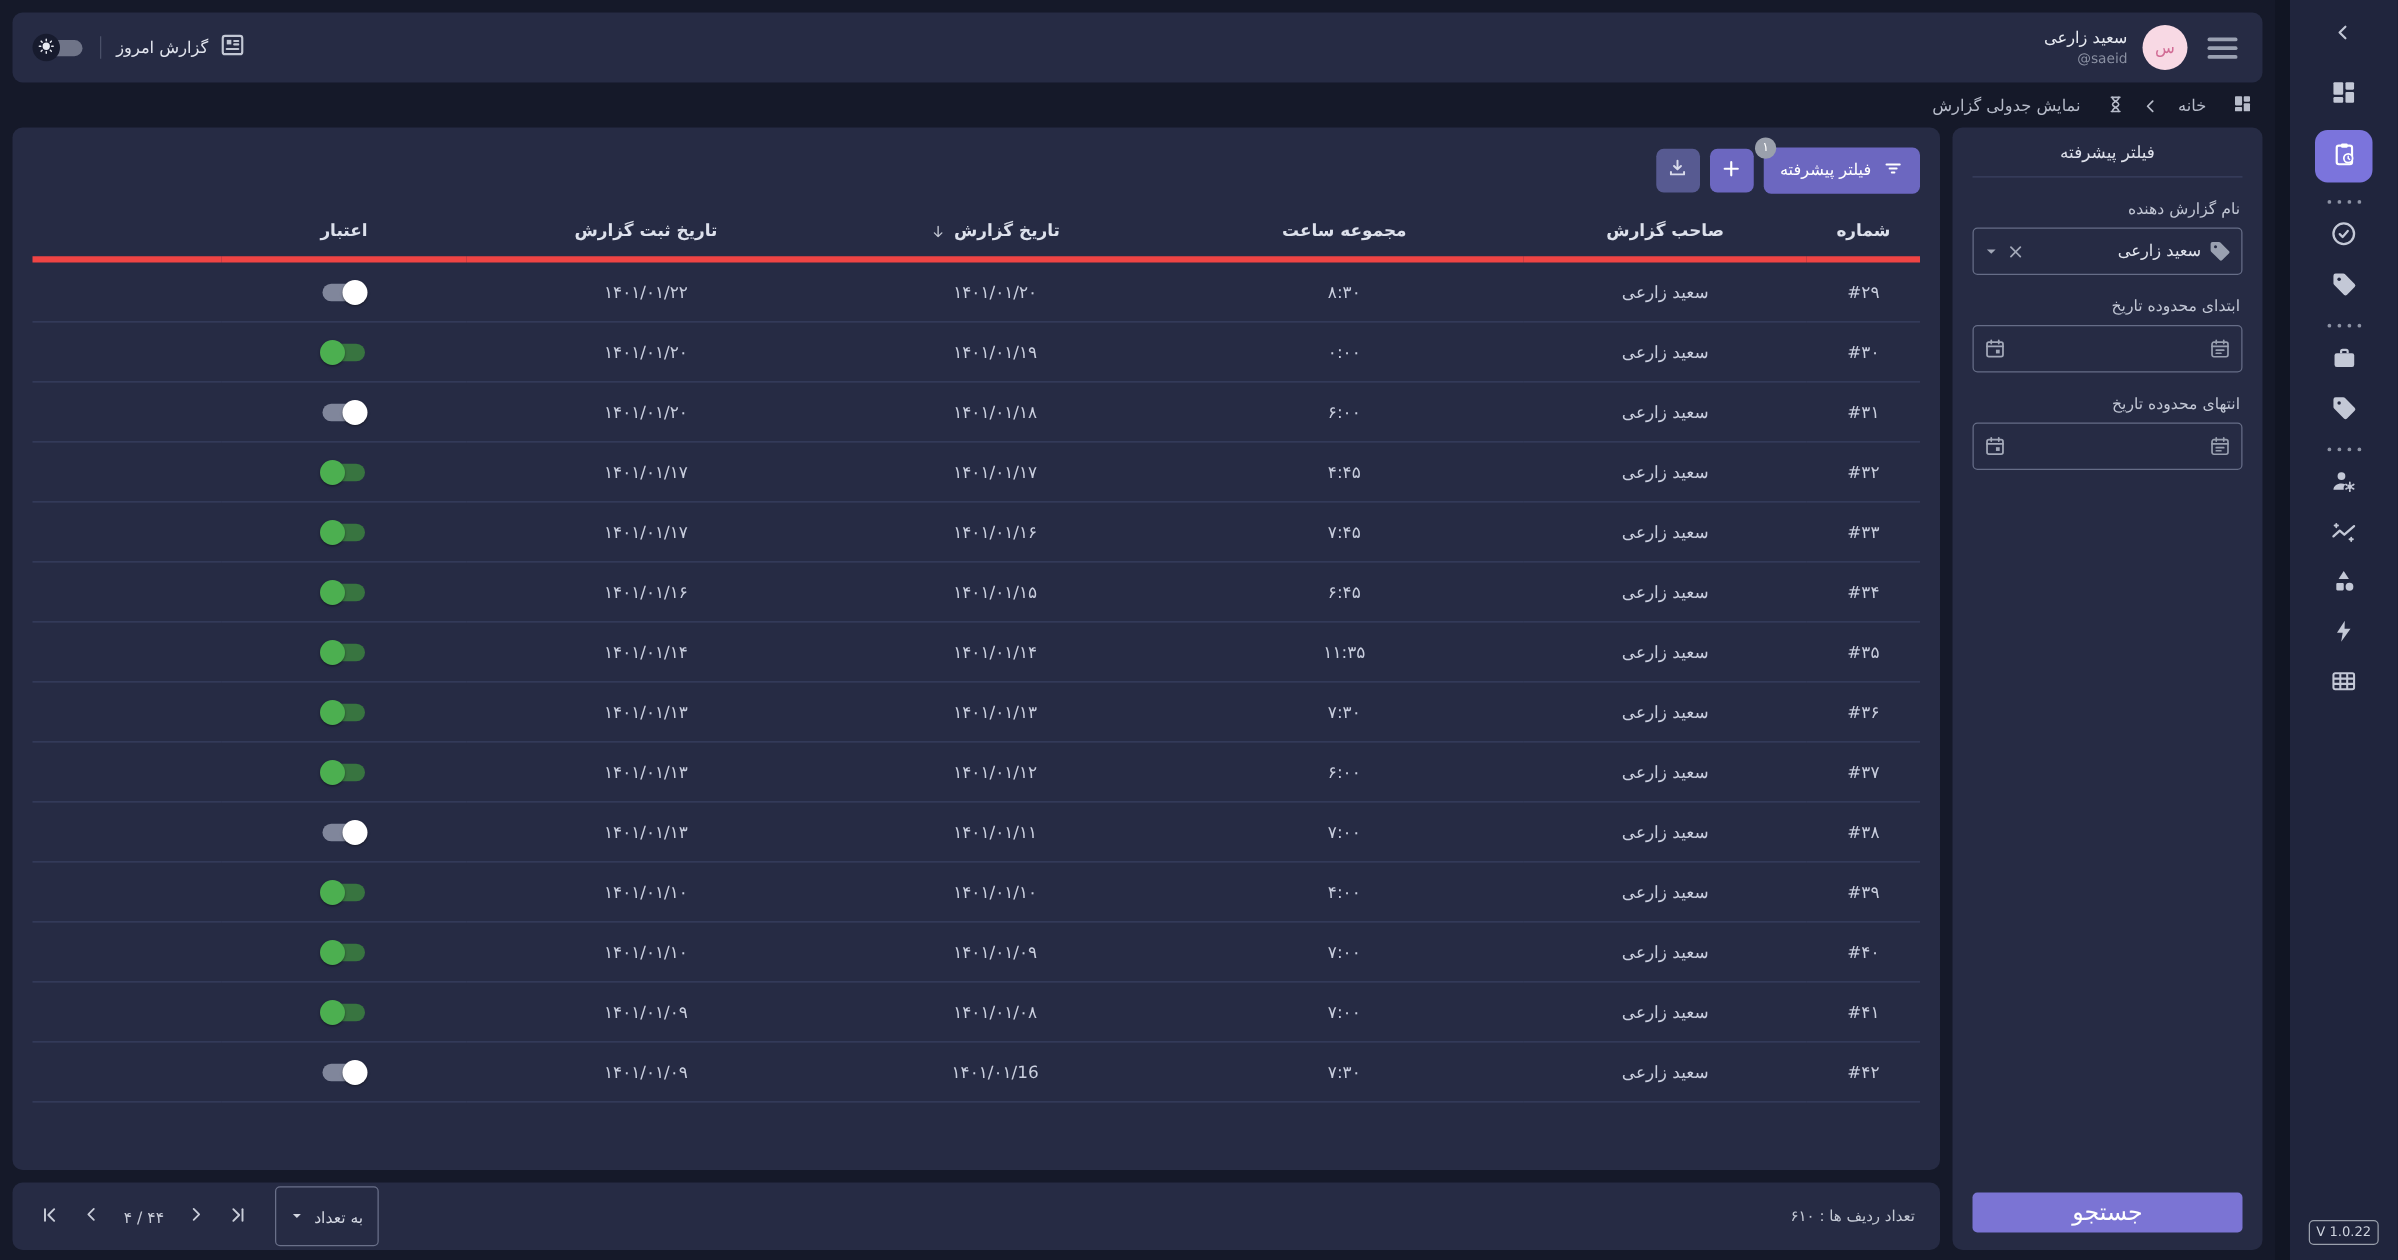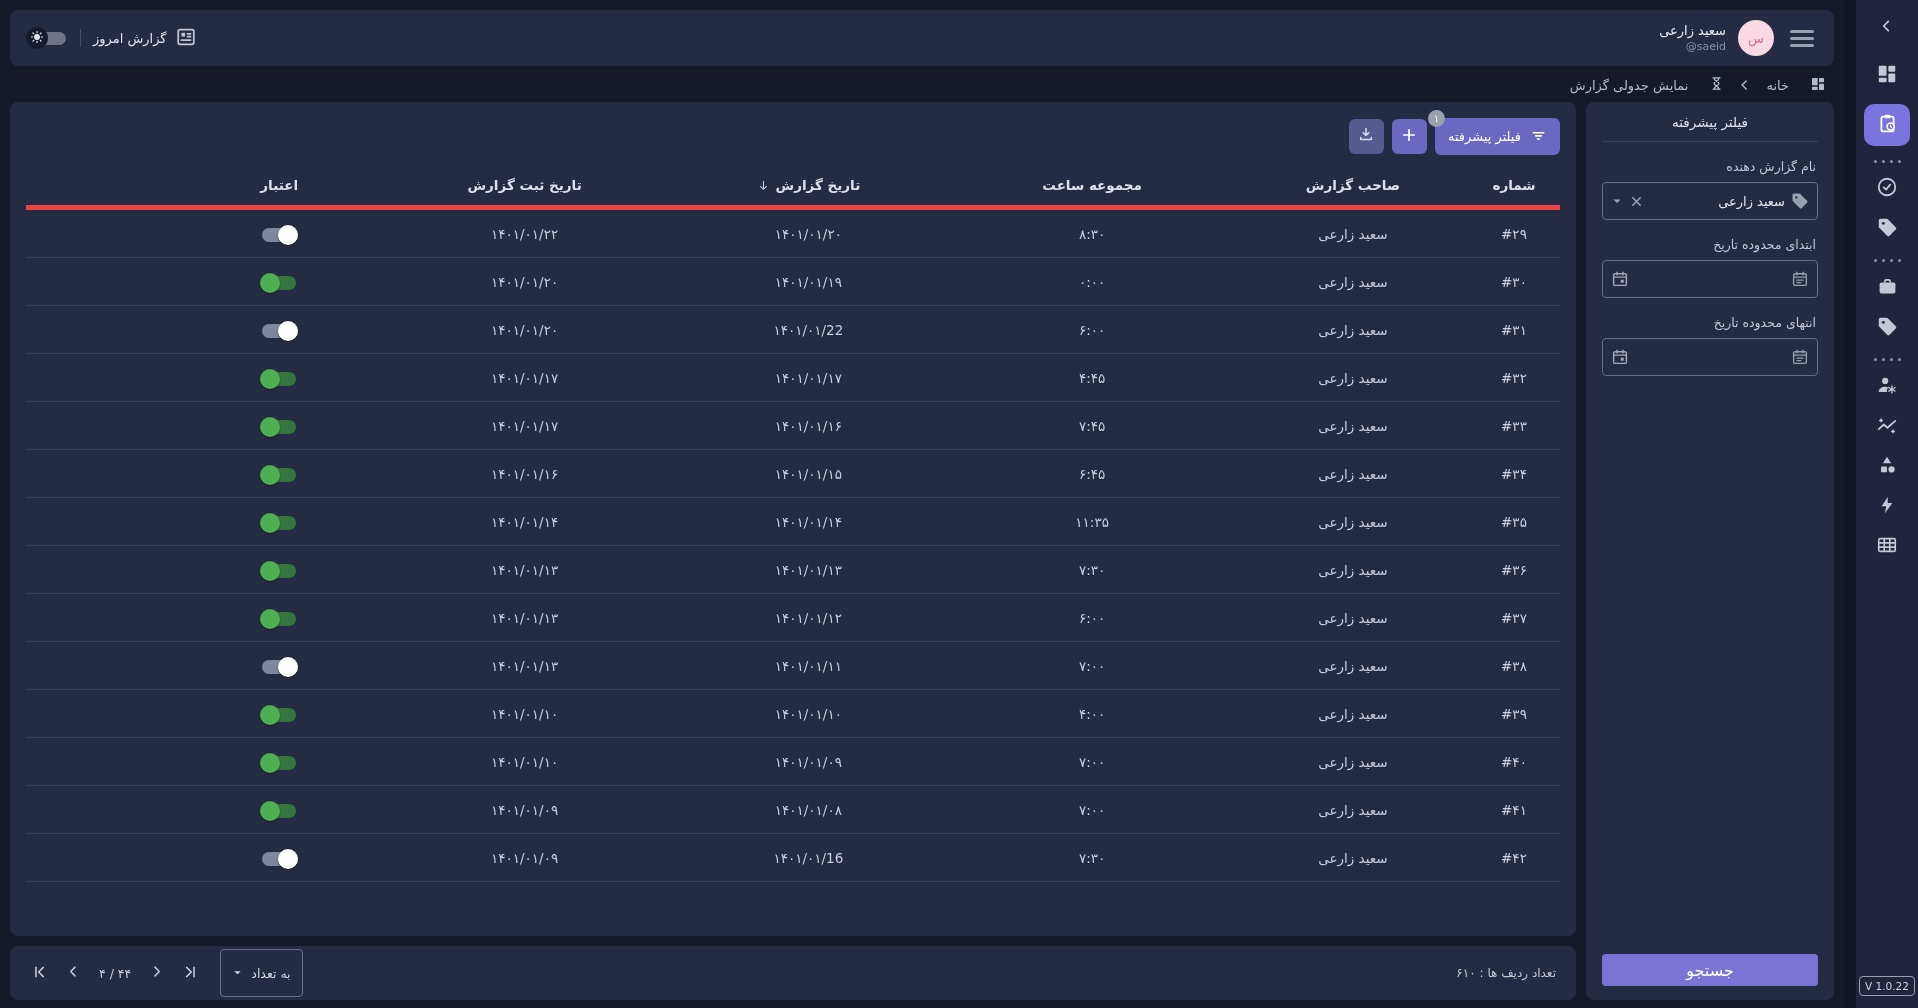--- a/index.html
+++ b/index.html
@@ -5,21 +5,21 @@
   html,body{margin:0;padding:0}
   body{
     width:1918px;height:1008px;overflow:hidden;
     background:#151929;color:#dfe2ec;
     font-family:"DejaVu Sans","Liberation Sans",sans-serif;
     direction:rtl;
   }
   .app{display:flex;height:100%}
 
   
-  .sidebar{width:62px;background:#20253d;flex-shrink:0;display:flex;flex-direction:column;align-items:center;padding:12px 0 12px}
+  .sidebar{width:86px;background:#20253d;flex-shrink:0;display:flex;flex-direction:column;align-items:center;padding:12px 0 12px}
   .sb-btn{background:none;border:none;color:#c3c8d6;width:44px;height:30px;display:flex;align-items:center;justify-content:center;cursor:pointer;padding:0}
   .sb-icon{color:#c3c8d6;width:44px;height:24px;display:flex;align-items:center;justify-content:center;margin-bottom:16px;cursor:pointer}
   .sb-collapse{margin-bottom:22px}
   .sb-active{width:46px;height:42px;border-radius:10px;background:#7b74dc;color:#fff;display:flex;align-items:center;justify-content:center;border:none;margin-bottom:12px;cursor:pointer}
   .sb-dots{display:flex;gap:5px;margin:2px 0 14px}
   .sb-dots i{width:3px;height:3px;border-radius:50%;background:#8d93a5;display:block}
   .version-badge{margin-top:auto;direction:ltr;border:1px solid #9aa0ac;border-radius:4px;padding:3px 5px;font-size:10.5px;color:#ced3de;white-space:nowrap}
 
   .scroll-strip{width:12px;background:#111523;flex-shrink:0}
 
@@ -49,21 +49,21 @@
 
   
   .filter-panel{width:216px;background:#262b44;border-radius:8px;padding:12px 16px 14px;display:flex;flex-direction:column;flex-shrink:0}
   .fp-title{text-align:center;font-size:13.5px;color:#dee1eb;padding-bottom:11px;border-bottom:1px solid #3a4160}
   .f-label{font-size:12.5px;color:#c2c7d5;margin:17px 2px 8px}
   .f-box{height:36px;border:1px solid #666d87;border-radius:4px;display:flex;align-items:center;padding:0 8px;gap:6px;background:transparent}
   .f-box .val{flex:1;font-size:13px;color:#e2e5ee;white-space:nowrap;overflow:hidden}
   .f-ic{color:#99a0b0;display:flex;align-items:center}
   .f-clear,.f-caret,.f-cal{background:none;border:none;padding:0;color:#a2a8b8;display:flex;align-items:center;cursor:pointer}
   .f-date .sp{flex:1}
-  .search-btn{margin-top:auto;height:32px;border:none;border-radius:4px;background:#7b74d4;color:#fff;font-size:16px;cursor:pointer;font-family:inherit}
+  .search-btn{margin-top:auto;height:32px;border:none;border-radius:4px;background:#7b74d4;color:#fff;font-size:19px;cursor:pointer;font-family:inherit}
 
   
   .main-col{flex:1;min-width:0;display:flex;flex-direction:column;gap:10px}
   .table-card{flex:1;background:#262b44;border-radius:8px;padding:12px 16px 0;overflow:hidden;display:flex;flex-direction:column}
   .toolbar{display:flex;align-items:center;gap:8px;margin:4px 0 10px}
   .btn-filter{position:relative;height:37px;background:#6c67c0;border:none;border-radius:6px;color:#fff;font-size:13px;display:flex;align-items:center;gap:9px;padding:0 13px;cursor:pointer;font-family:inherit}
   .badge{position:absolute;top:-8px;left:-7px;width:17px;height:17px;border-radius:50%;background:#9aa0ac;color:#fff;font-size:10px;display:flex;align-items:center;justify-content:center}
   .btn-sq{width:35px;height:35px;border-radius:6px;border:none;display:flex;align-items:center;justify-content:center;cursor:pointer}
   .btn-add{background:#6c67c0;color:#fff}
   .btn-download{background:#575a91;color:#d9dbec}
@@ -452,21 +452,21 @@
     <td>
       <span class="switch on" aria-checked="true"><span class="thumb"></span></span>
     </td>
     <td></td>
   </tr>
 
   <tr>
     <td dir="ltr"><span>#۳۱</span></td>
     <td><span>سعید زارعی</span></td>
     <td><span>۶:۰۰</span></td>
-    <td><span>۱۴۰۱/۰۱/22</span></td>
+    <td><span>۱۴۰۱/۰۱/۱۸</span></td>
     <td><span>۱۴۰۱/۰۱/۲۰</span></td>
     <td>
       <span class="switch off" aria-checked="false"><span class="thumb"></span></span>
     </td>
     <td></td>
   </tr>
 
   <tr>
     <td dir="ltr"><span>#۳۲</span></td>
     <td><span>سعید زارعی</span></td>

